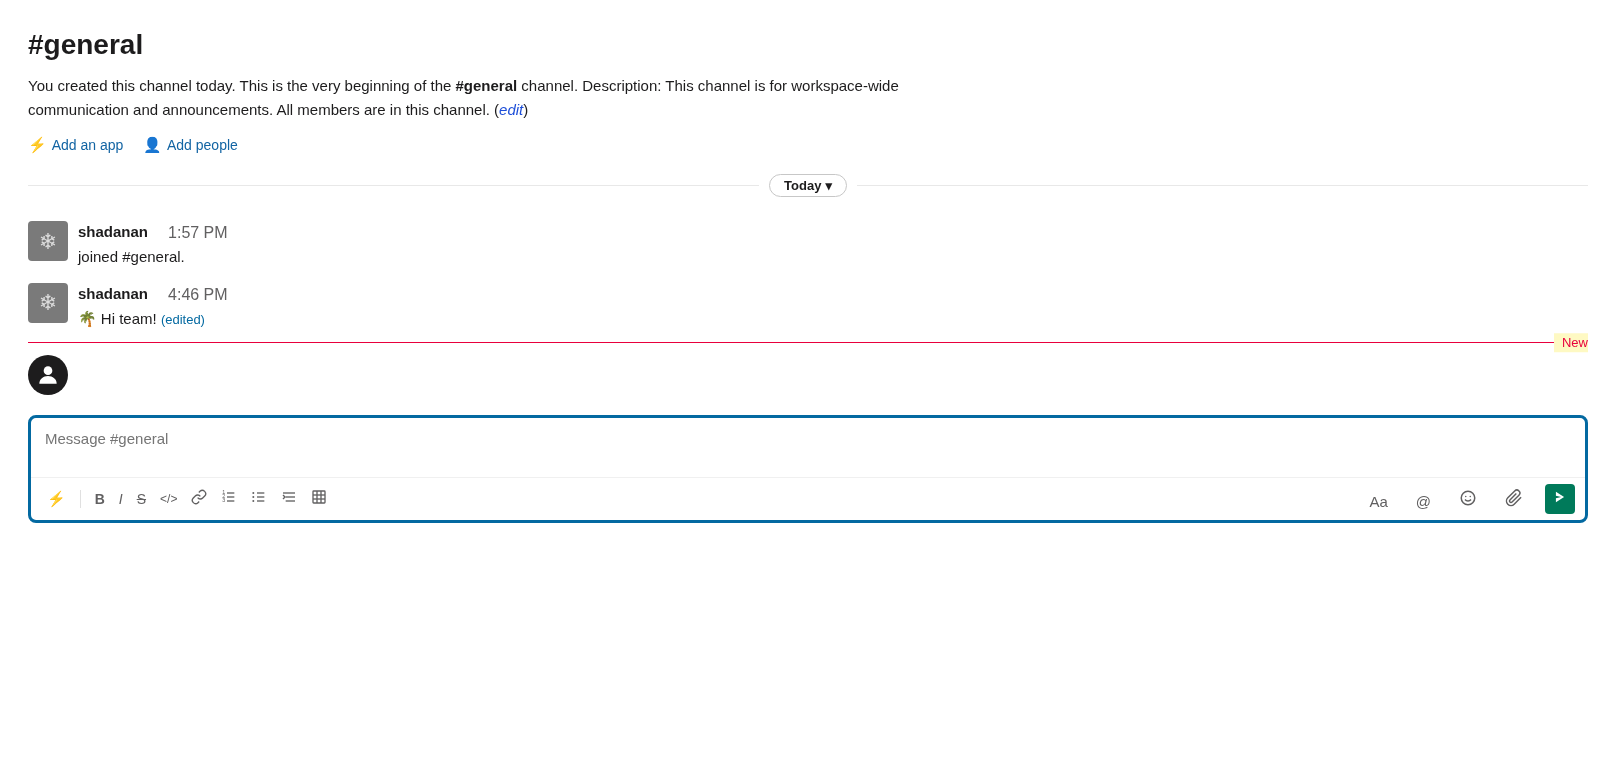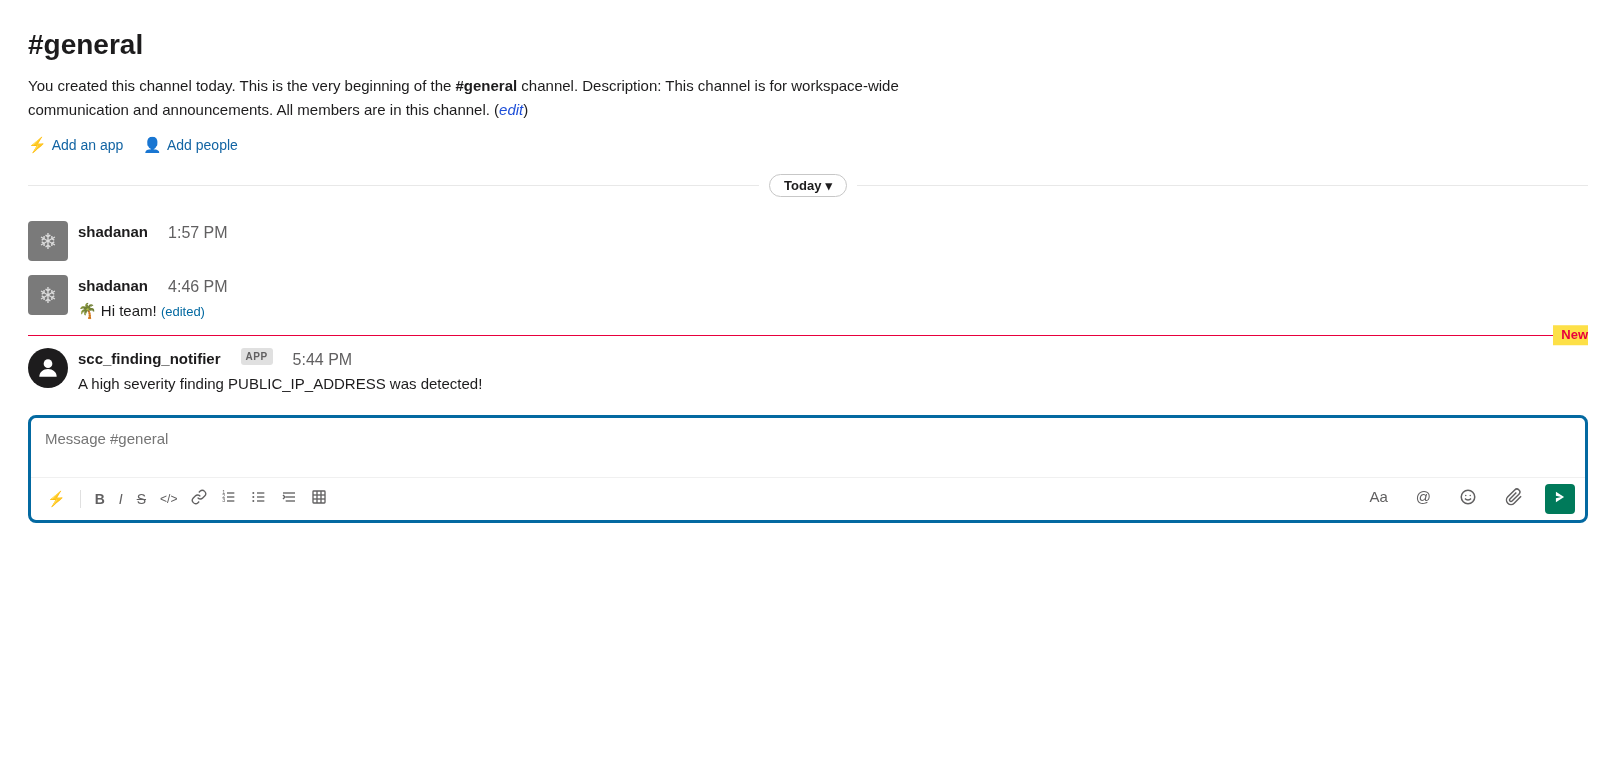--- a/index.html
+++ b/index.html
@@ -163,22 +163,22 @@
       height: 1px;
       background: #e8003d;
     }
     .new-label {
       position: absolute;
       right: 0;
       top: 50%;
       transform: translateY(-50%);
       color: #e8003d;
       font-size: 13px;
-      font-weight: 700;
-      background: #fde047;
+      font-weight: 400;
+      background: #fef9c3;
       padding-left: 8px;
     }
     .compose-area {
       margin: 16px 0 0 0;
       border: 3px solid #0369a1;
       border-radius: 8px;
       background: #fff;
       min-height: 80px;
     }
     .compose-input {
@@ -217,21 +217,21 @@
       display: flex;
       align-items: center;
       justify-content: center;
     }
     .toolbar-btn.bold { font-weight: 900; font-size: 14px; }
     .toolbar-btn.italic { font-style: italic; font-size: 14px; }
     .toolbar-btn.strike { text-decoration: line-through; font-size: 14px; }
     .toolbar-right {
       margin-left: auto;
       display: flex;
-      align-items: flex-start;
+      align-items: flex-end;
       gap: 16px;
     }
     .send-btn {
       background: #007a5a;
       border: none;
       border-radius: 4px;
       color: #fff;
       width: 30px;
       height: 30px;
       display: flex;
@@ -286,20 +286,21 @@
 
   <div class="messages-area">
 
     <div class="message-item">
       <div class="avatar snowflake-avatar">❄</div>
       <div class="message-content">
         <div class="message-header">
           <span class="message-author">shadanan</span>
           <span class="message-time">1:57 PM</span>
         </div>
+        <div class="message-text">joined #general.</div>
       </div>
     </div>
 
     <div class="message-item">
       <div class="avatar snowflake-avatar">❄</div>
       <div class="message-content">
         <div class="message-header">
           <span class="message-author">shadanan</span>
           <span class="message-time">4:46 PM</span>
         </div>
@@ -316,28 +317,20 @@
     </div>
 
     <div class="message-item">
       <div class="avatar">
         <div class="avatar-bot">
           <svg class="avatar-bot-person" viewBox="0 0 24 24" fill="white">
             <circle cx="12" cy="8" r="4"></circle>
             <path d="M4 20c0-4 3.6-7 8-7s8 3 8 7"></path>
           </svg>
         </div>
-      </div>
-      <div class="message-content">
-        <div class="message-header">
-          <span class="message-author">scc_finding_notifier</span>
-          <span class="message-app-badge">APP</span>
-          <span class="message-time">5:44 PM</span>
-        </div>
-        <div class="message-text">A high severity finding PUBLIC_IP_ADDRESS was detected!</div>
       </div>
     </div>
 
   </div>
 
   <div class="compose-area">
     <textarea class="compose-input" rows="2" placeholder="Message #general" style=""></textarea>
     <div class="compose-toolbar">
       <button class="toolbar-btn">
         <span>⚡</span>

